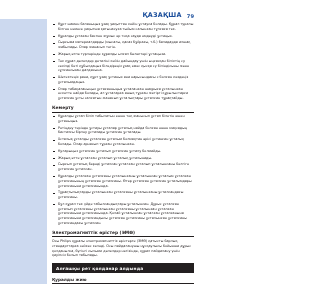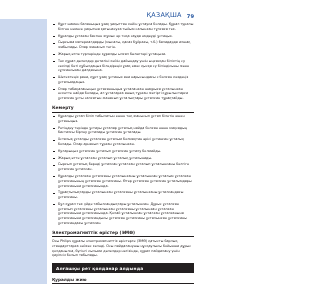--- a/index.html
+++ b/index.html
@@ -17,21 +17,21 @@
     position:absolute;left:0;top:19px;width:47px;bottom:0;
     background:#ccd9ef;
   }
 
   
   .hdr{
     position:absolute;left:0;right:6px;top:7px;height:12px;
     display:flex;align-items:flex-end;justify-content:flex-end;gap:5px;
   }
   .hdr-lang{
-    color:#1c4f9c;font-weight:normal;font-size:6.4px;letter-spacing:.3px;
+    color:#1c4f9c;font-weight:bold;font-size:6.4px;letter-spacing:.3px;
   }
   .hdr-page{
     color:#1c4f9c;font-weight:bold;font-size:5.2px;
   }
 
   
   .content{
     position:absolute;left:52px;right:6px;top:22px;bottom:0;
   }
 

